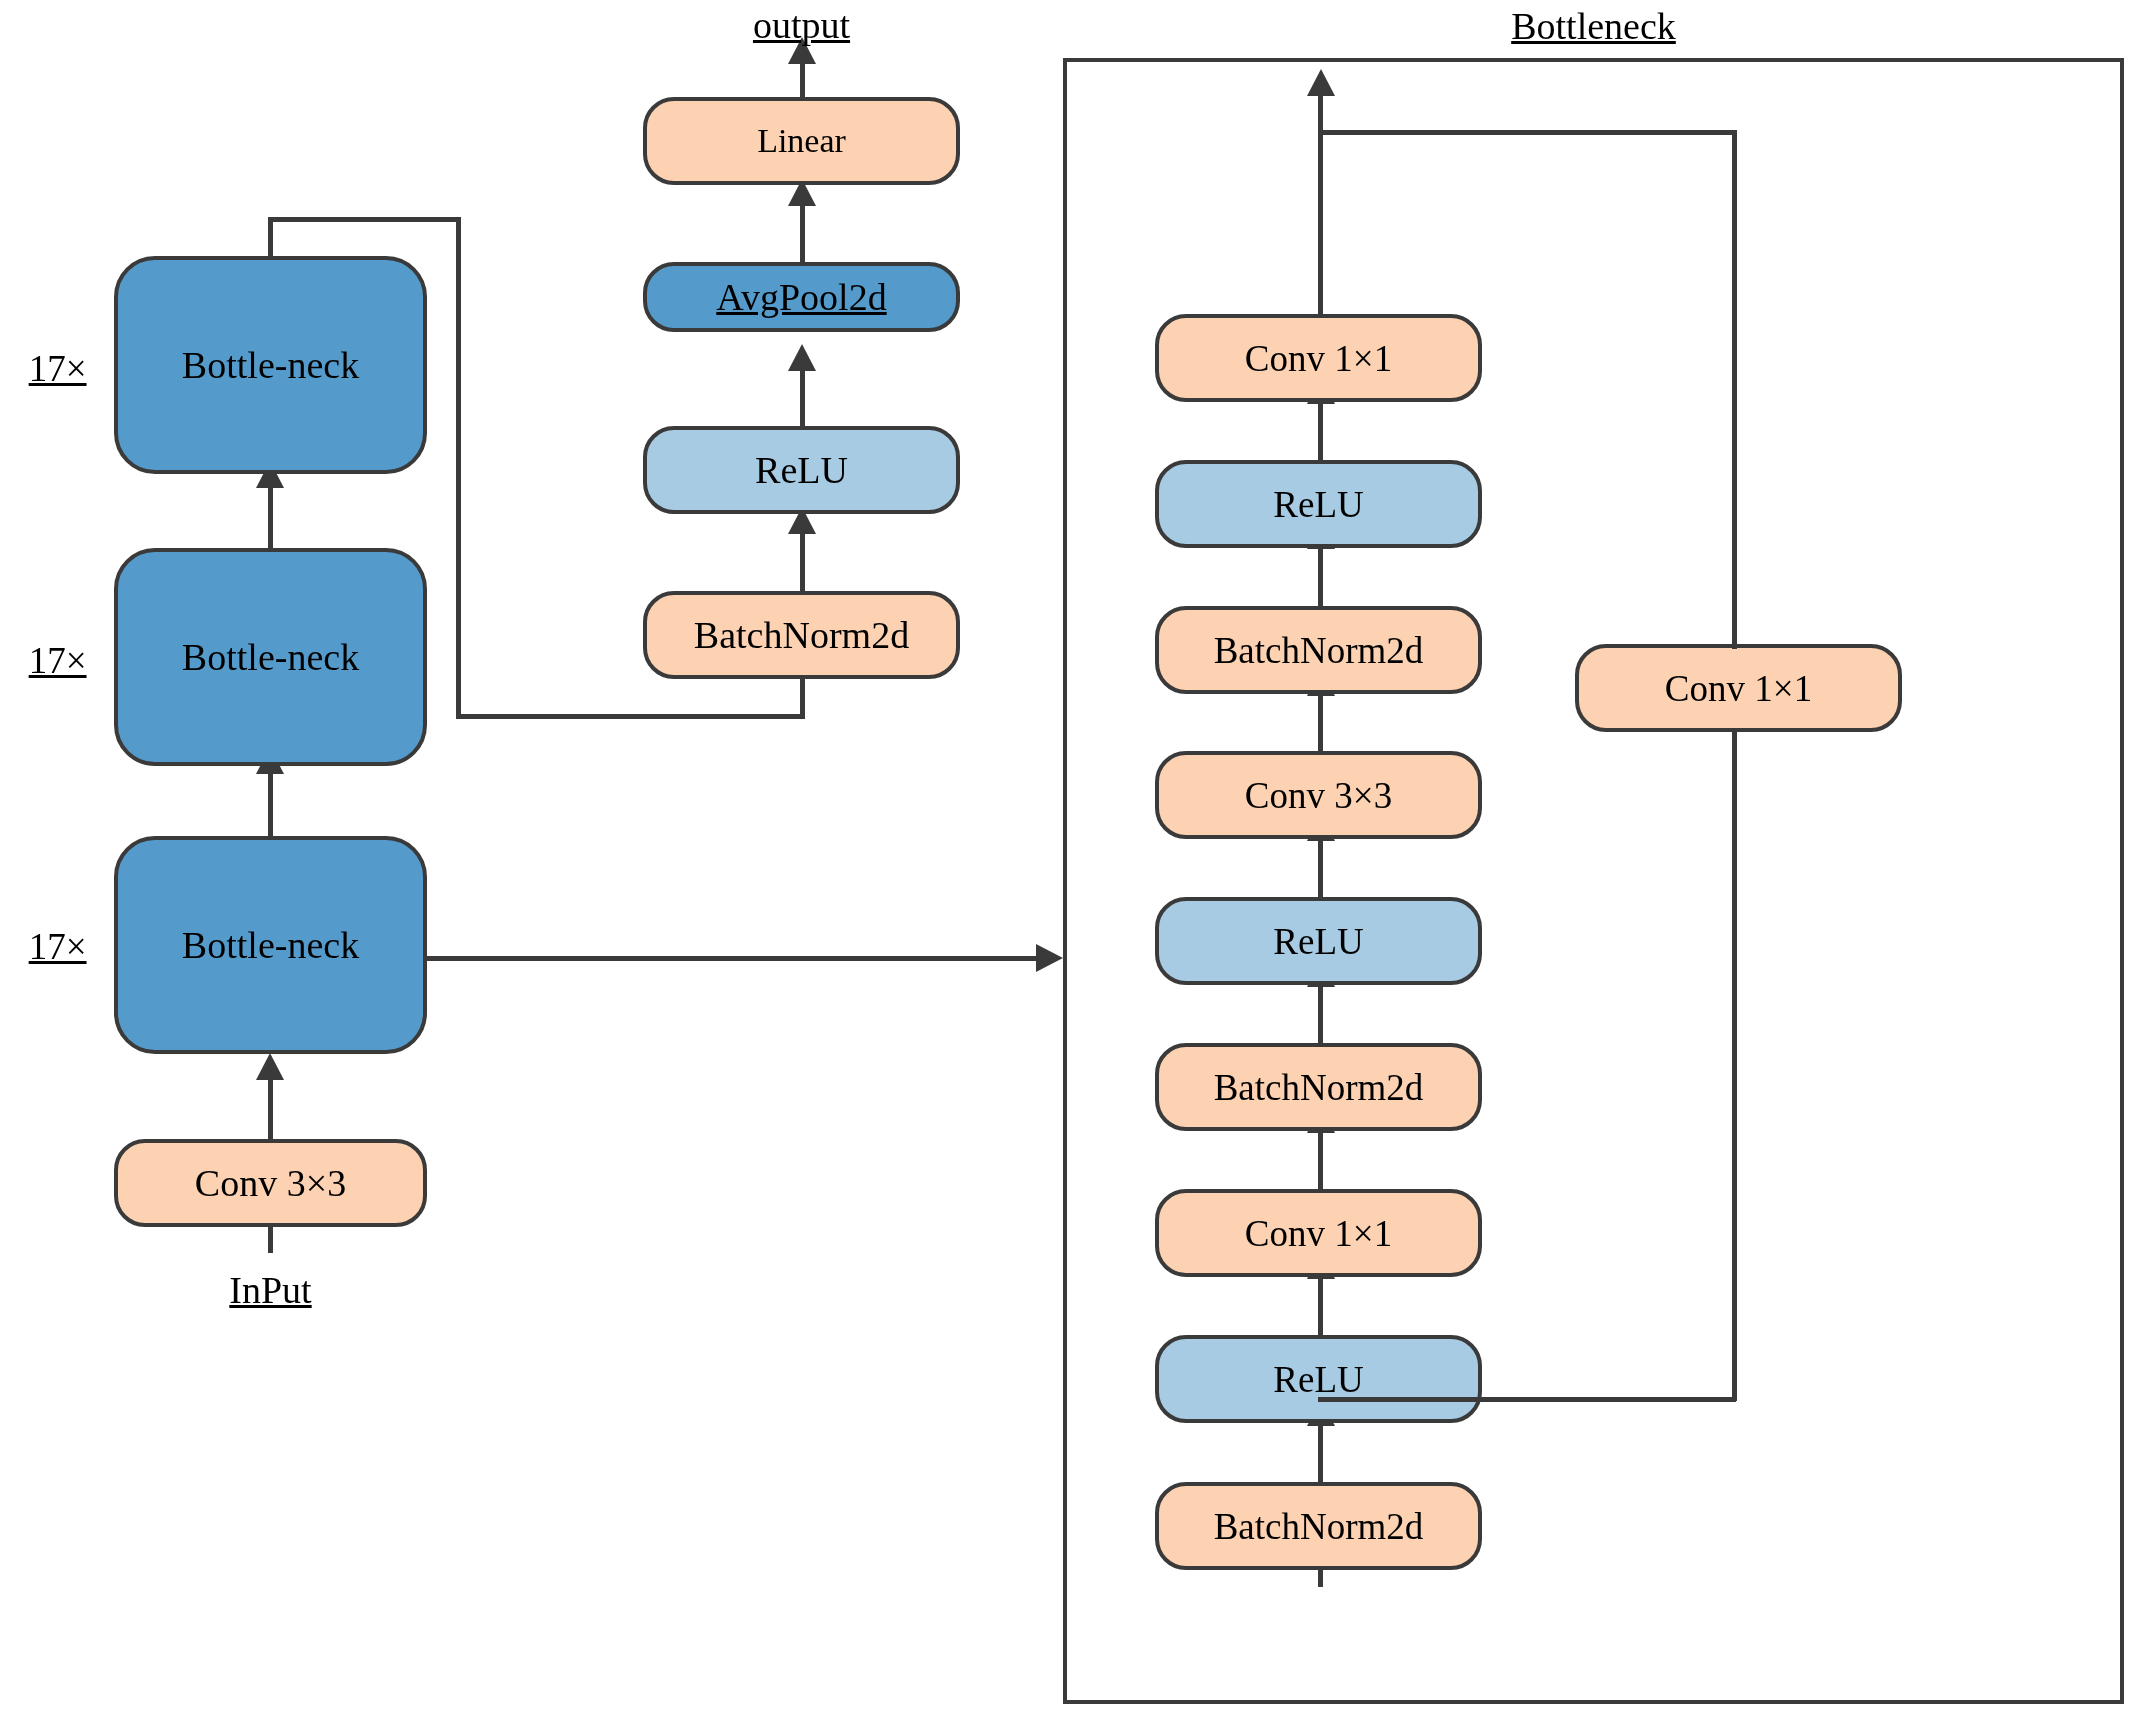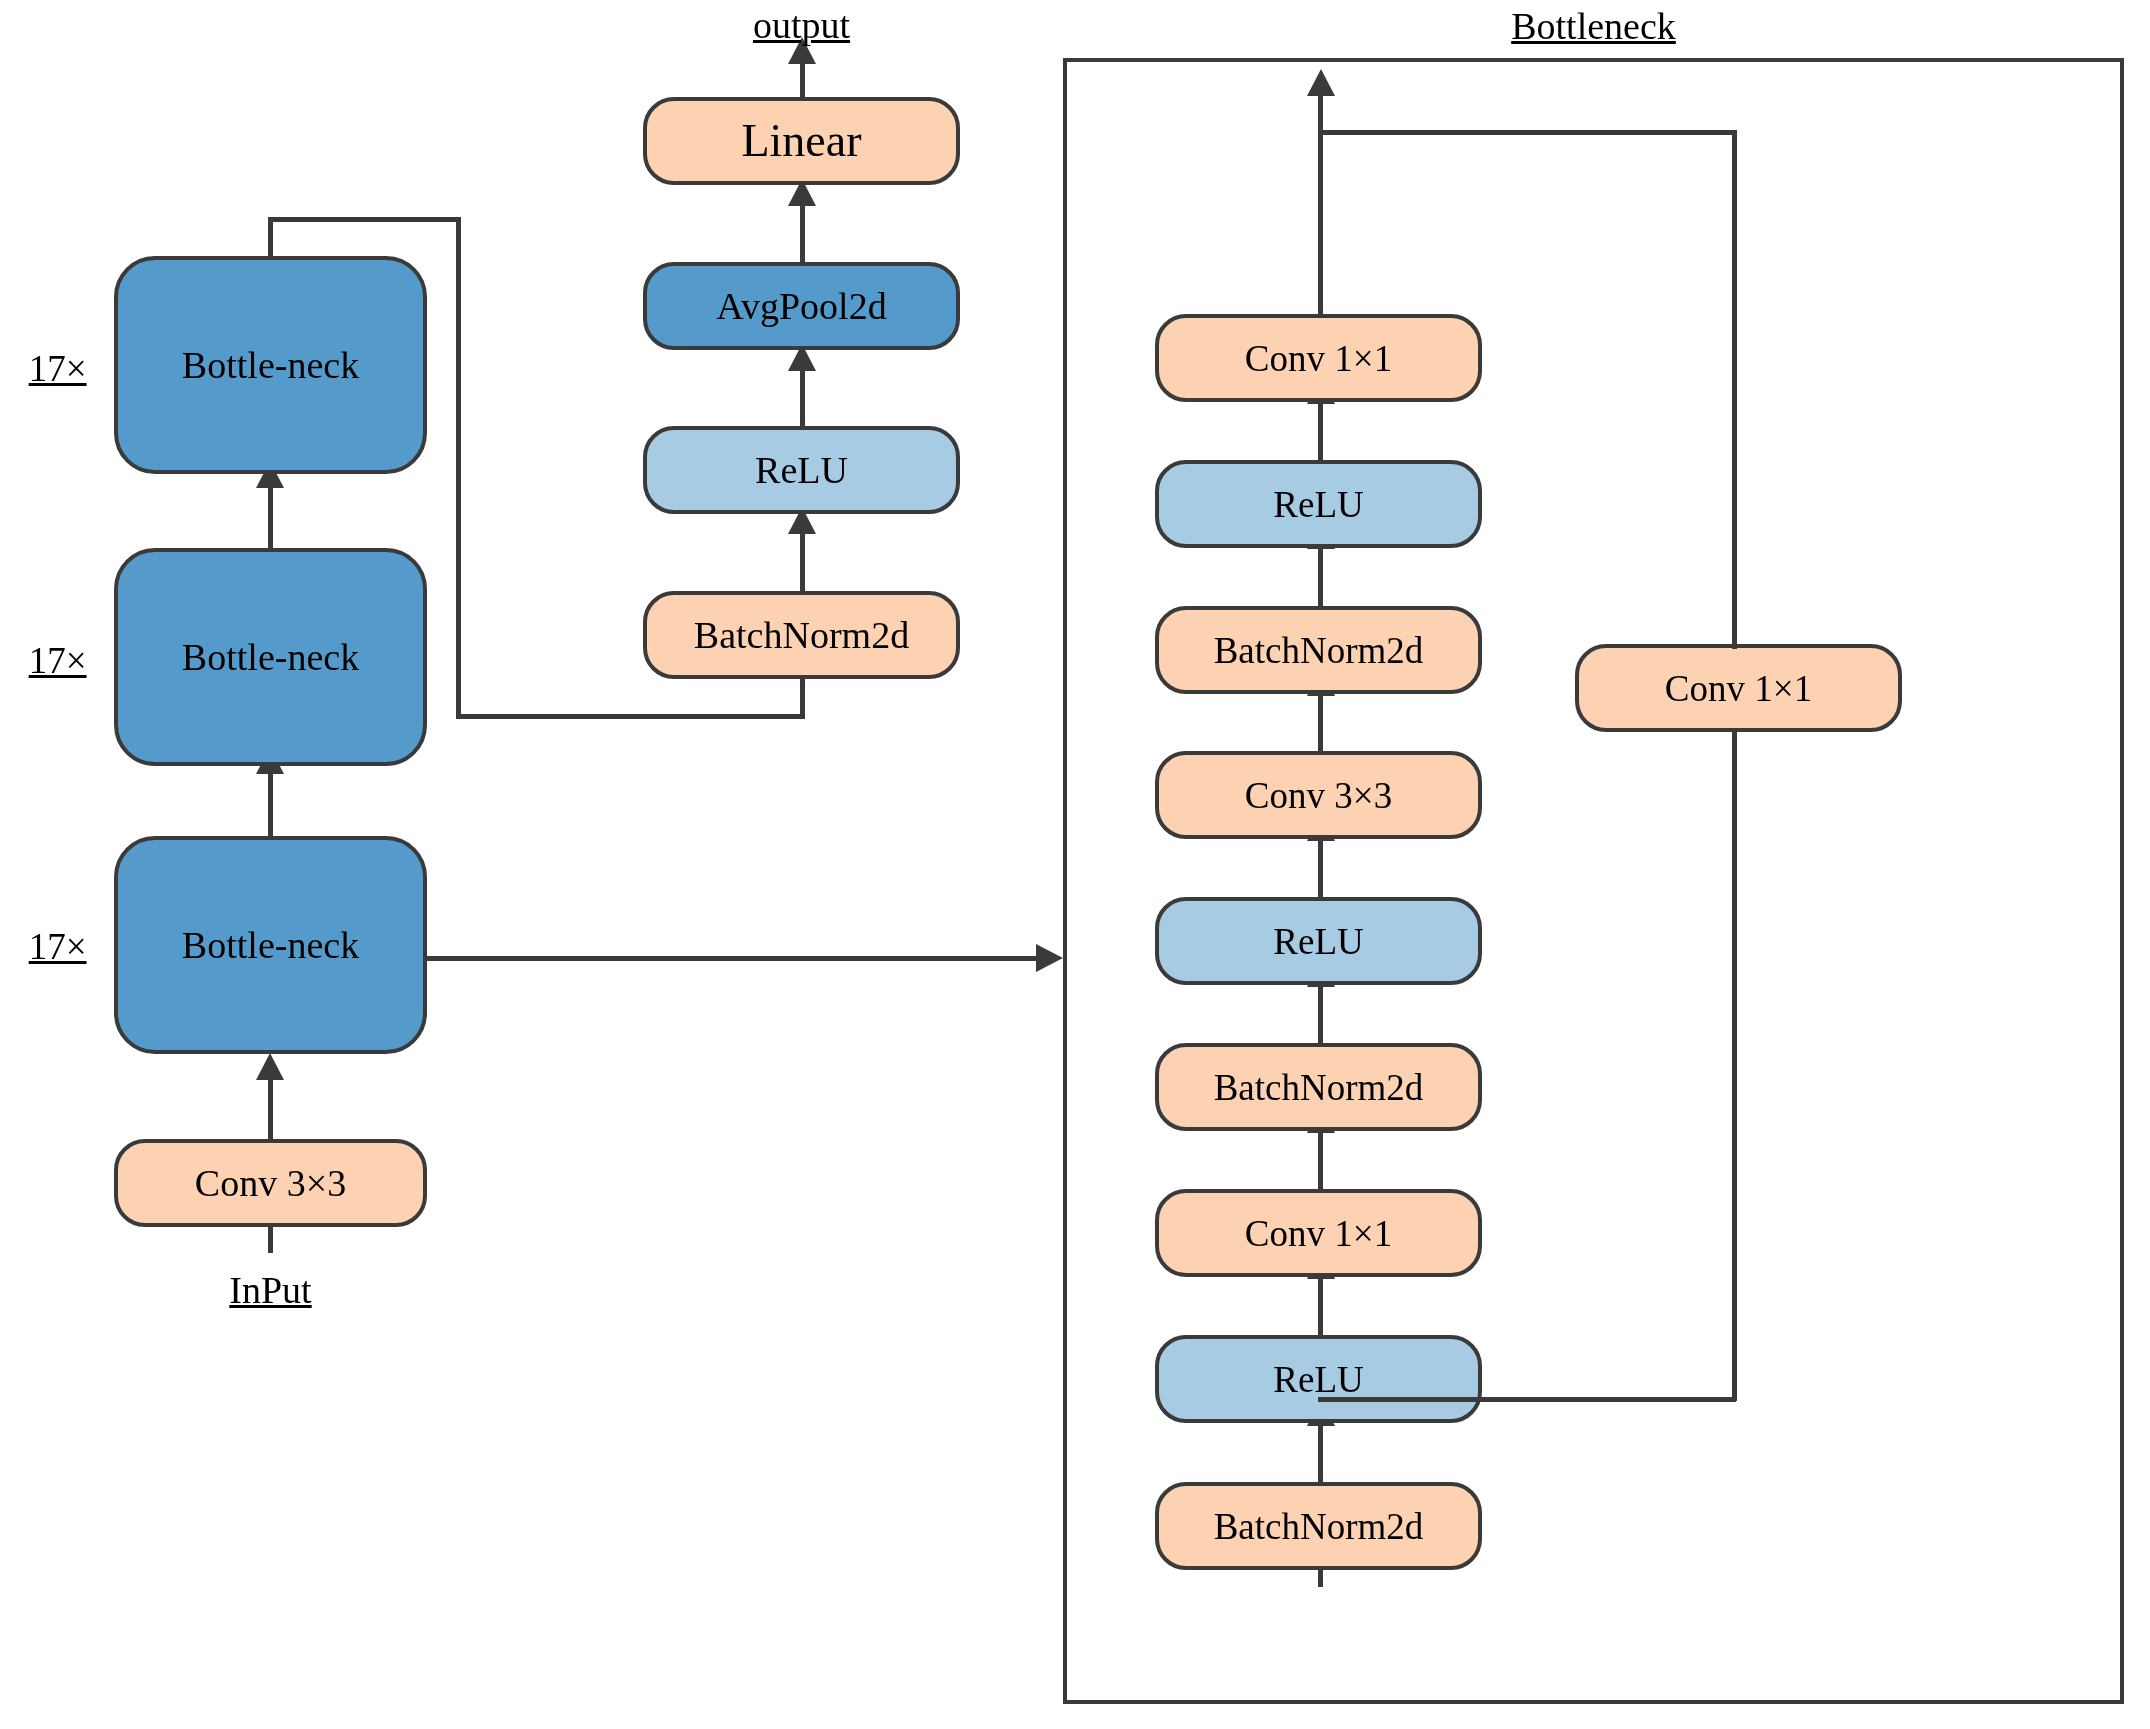--- a/index.html
+++ b/index.html
@@ -125,28 +125,28 @@
   <div class="ln vln" style="left:800px;top:533px;height:60px;"></div>
   <div class="arrow-up" style="left:788px;top:507px;"></div>
 
   <div class="node lightblue" style="left:643px;top:426px;width:317px;height:88px;font-size:38px;">
     <span>ReLU</span>
   </div>
 
   <div class="ln vln" style="left:800px;top:370px;height:58px;"></div>
   <div class="arrow-up" style="left:788px;top:344px;"></div>
 
-  <div class="node darkblue" style="left:643px;top:262px;width:317px;height:88px;font-size:38px;">
+  <div class="node darkblue" style="left:643px;top:262px;width:317px;height:70px;font-size:38px;text-decoration:underline;">
     <span>AvgPool2d</span>
   </div>
 
   <div class="ln vln" style="left:800px;top:205px;height:59px;"></div>
   <div class="arrow-up" style="left:788px;top:179px;"></div>
 
-  <div class="node orange" style="left:643px;top:97px;width:317px;height:88px;font-size:46px;">
+  <div class="node orange" style="left:643px;top:97px;width:317px;height:88px;font-size:34px;">
     <span>Linear</span>
   </div>
 
   <div class="ln vln" style="left:800px;top:62px;height:37px;"></div>
   <div class="arrow-up" style="left:788px;top:37px;"></div>
   <div class="label" style="left:643px;top:2.7px;width:317px;text-align:center;font-size:38px;">output</div>
 
   <div class="ln hln" style="left:427px;top:956px;width:609px;"></div>
   <div class="arrow-right" style="left:1036px;top:944px;"></div>
 

